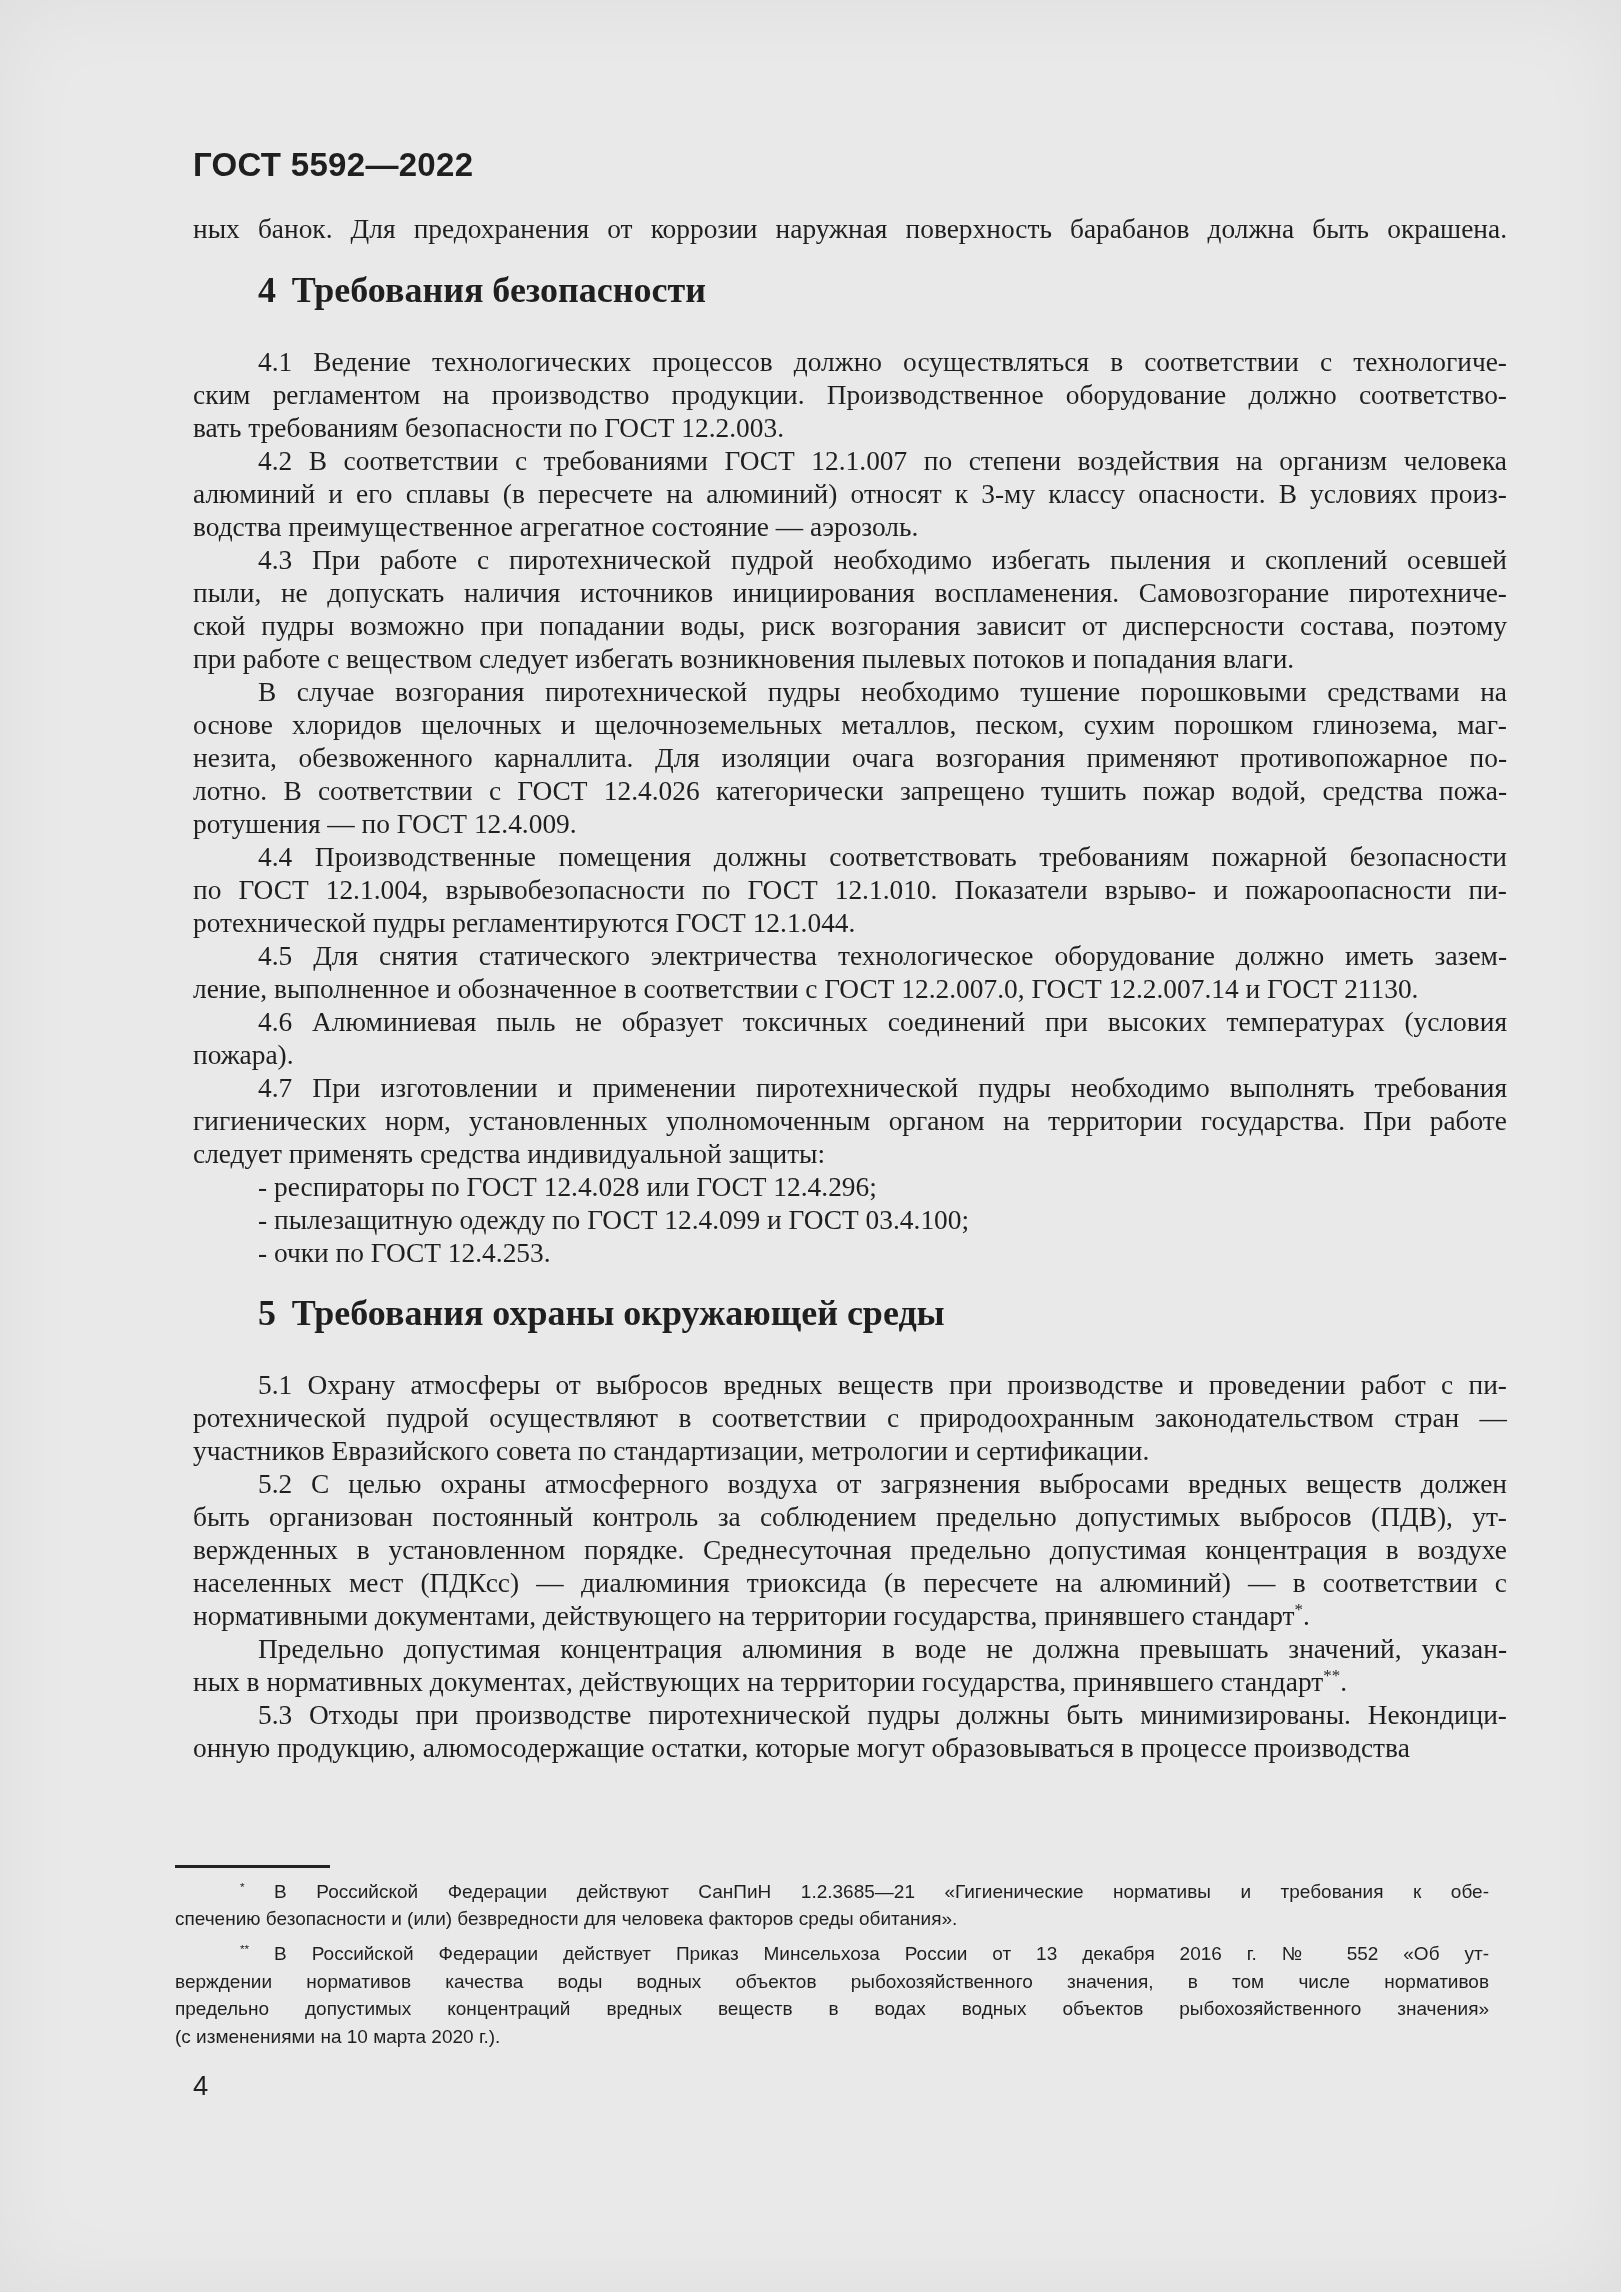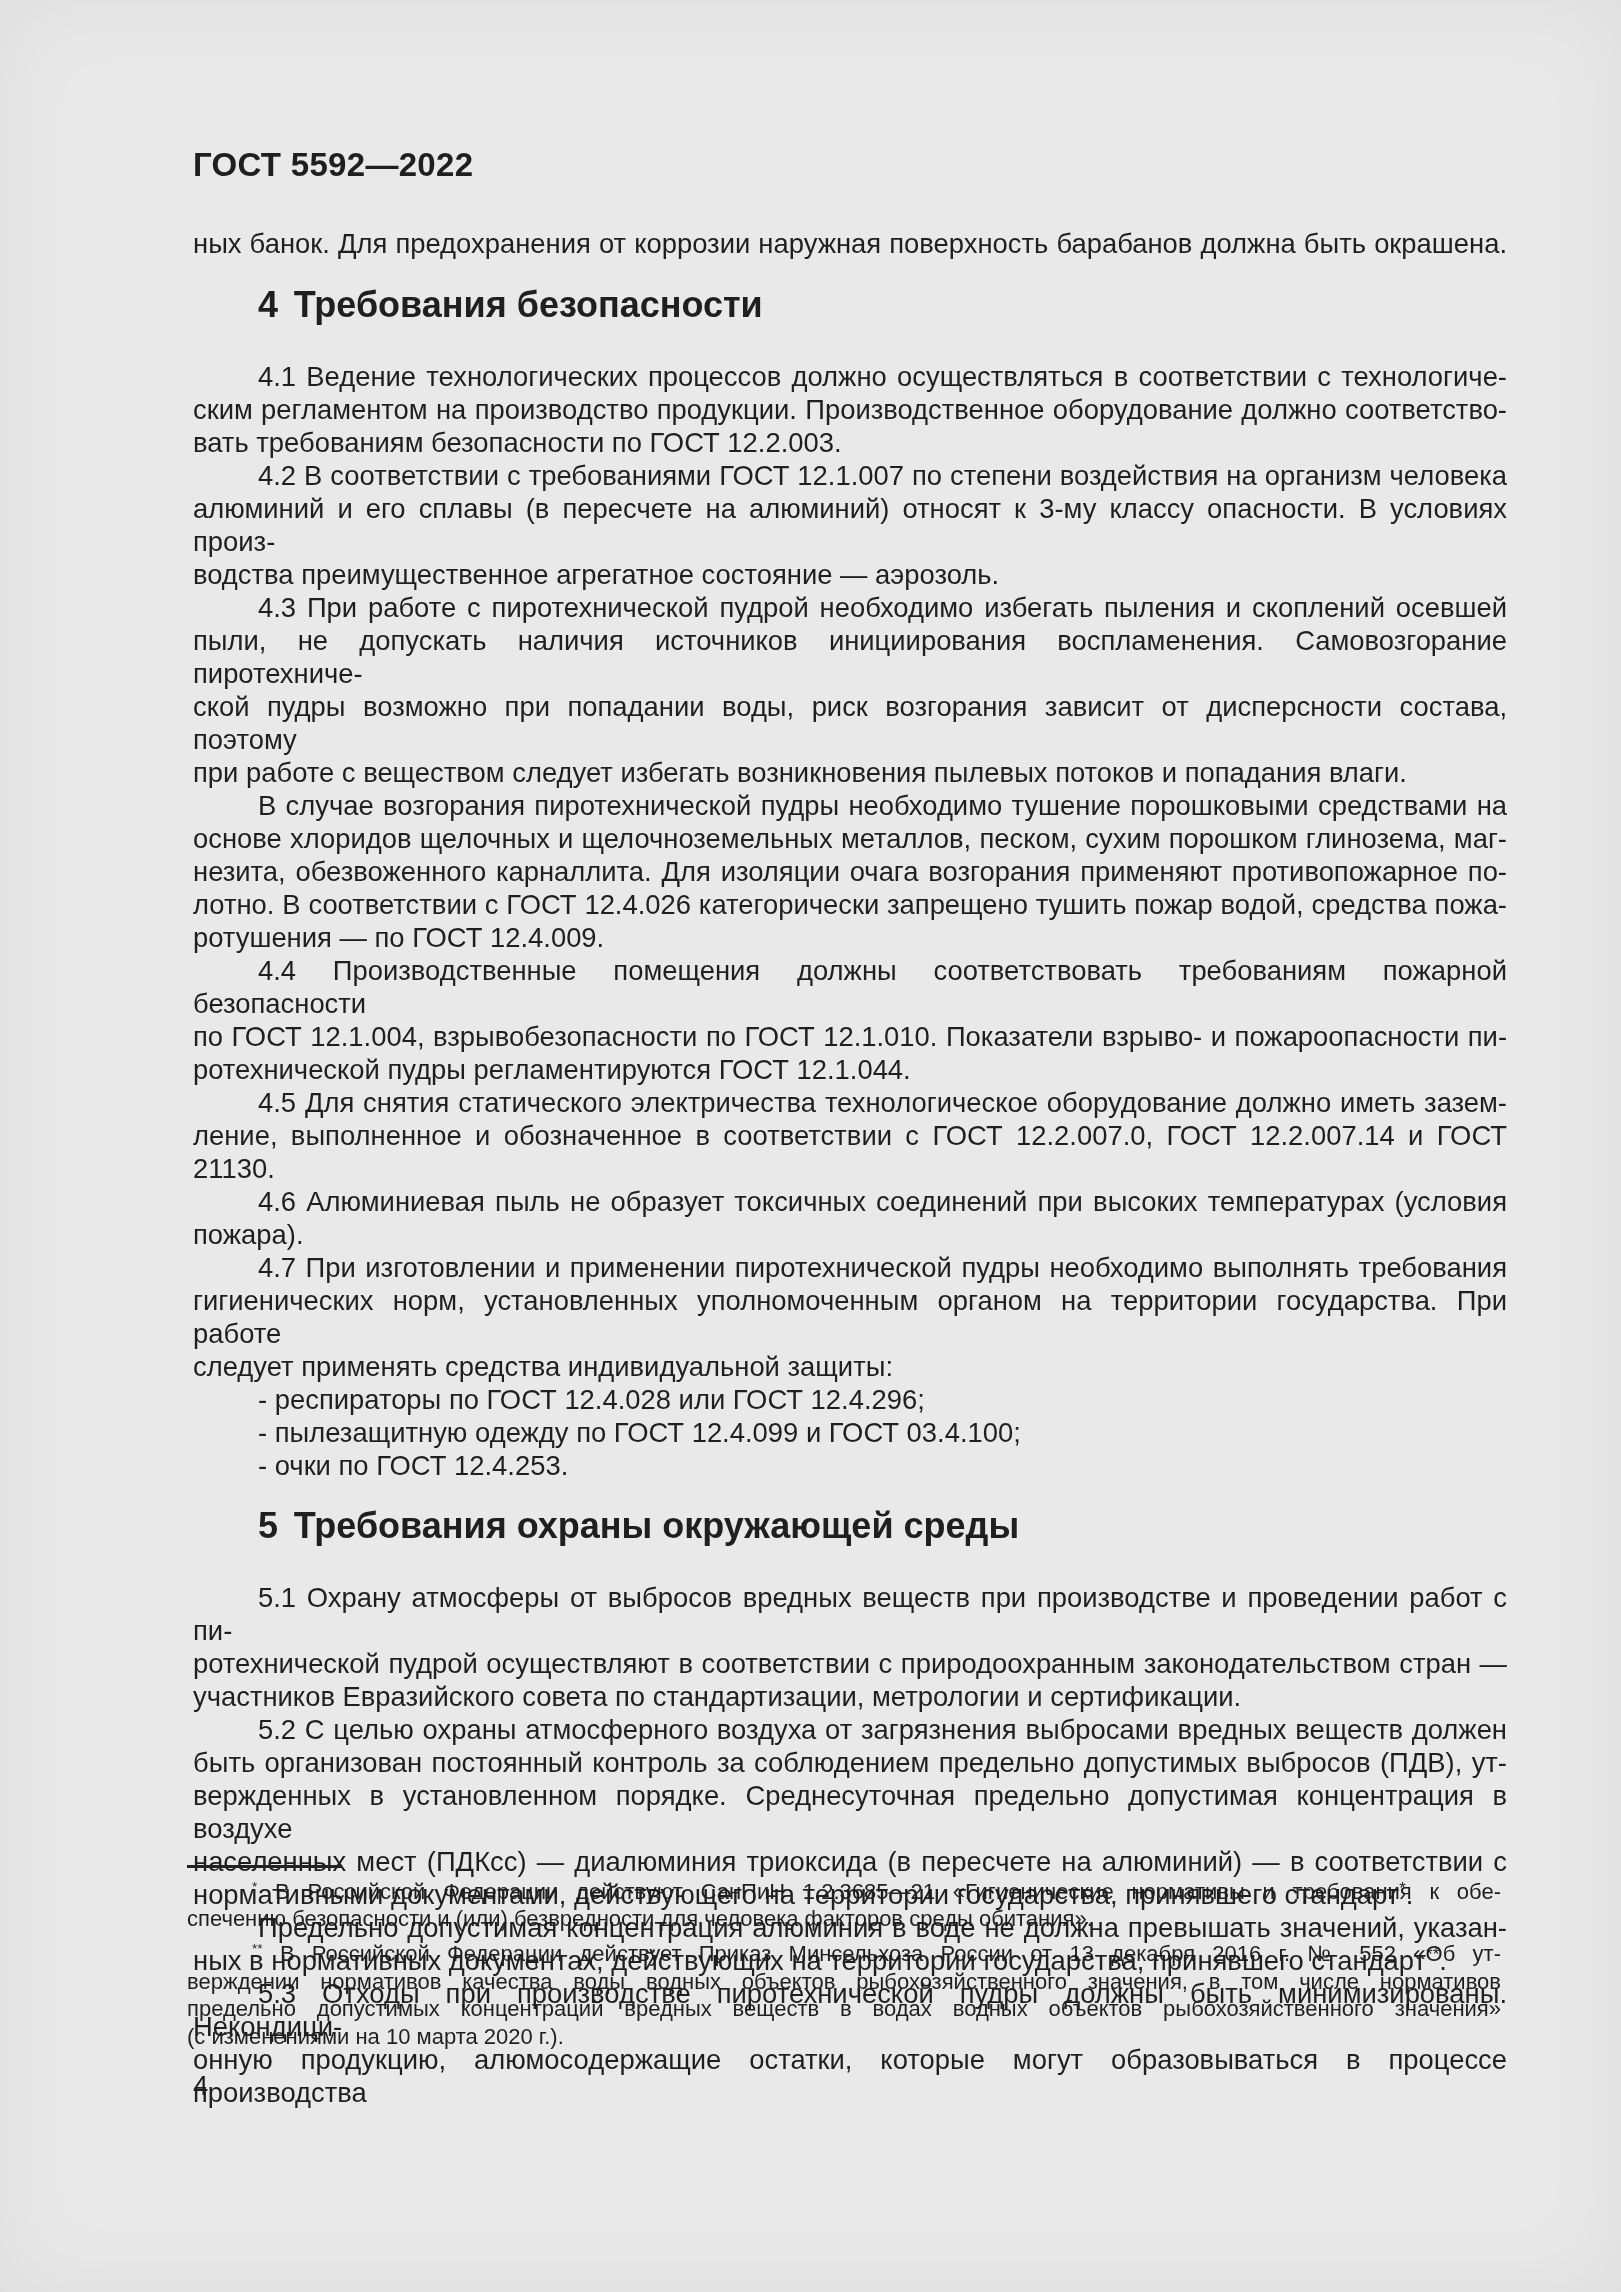--- a/index.html
+++ b/index.html
@@ -15,42 +15,43 @@
     position: absolute; inset: 0;
     box-shadow: inset 0 0 88px rgba(0,0,0,0.05);
     pointer-events: none;
   }
   .doc-code {
     position: absolute; left: 193px; top: 148px;
     font-size: 33px; font-weight: bold; line-height: 33px;
     letter-spacing: 0.3px;
   }
   .content {
-    position: absolute; left: 193px; top: 227px; width: 1314px;
+    position: absolute; left: 193px; top: 213px; width: 1314px;
     font-size: 27.4px;
+    font-family: Liberation Serif, serif;
   }
   .para .ln {
     line-height: 33px;
     text-align: justify;
     text-align-last: justify;
     text-justify: inter-word;
   }
   .para .ln.ln-last { text-align-last: left; }
   .para .ln:first-child { text-indent: 65px; }
   .para.no-indent .ln:first-child { text-indent: 0; }
   .list-item { line-height: 33px; text-indent: 65px; }
   .sec-h {
     font-size: 36px; line-height: 35px; font-weight: bold;
     margin: 26.5px 0 38px 65px;
   }
   .sec-num { margin-right: 15.7px; }
   sup { font-size: 0.62em; vertical-align: super; line-height: 0; }
   .footnotes {
-    position: absolute; left: 187px; top: 1865px; width: 1314px;
-    font-size: 22px;
+    position: absolute; left: 175px; top: 1865px; width: 1314px;
+    font-size: 19px;
   }
   .fn-rule { width: 155px; height: 2.9px; background: #222; margin: 0 0 9.8px 0; }
   .fn .ln {
     line-height: 27.4px;
     text-align: justify;
     text-align-last: justify;
   }
   .fn .ln.ln-last { text-align-last: left; }
   .fn .ln:first-child { text-indent: 65px; }
   .fn + .fn { margin-top: 7.8px; }

